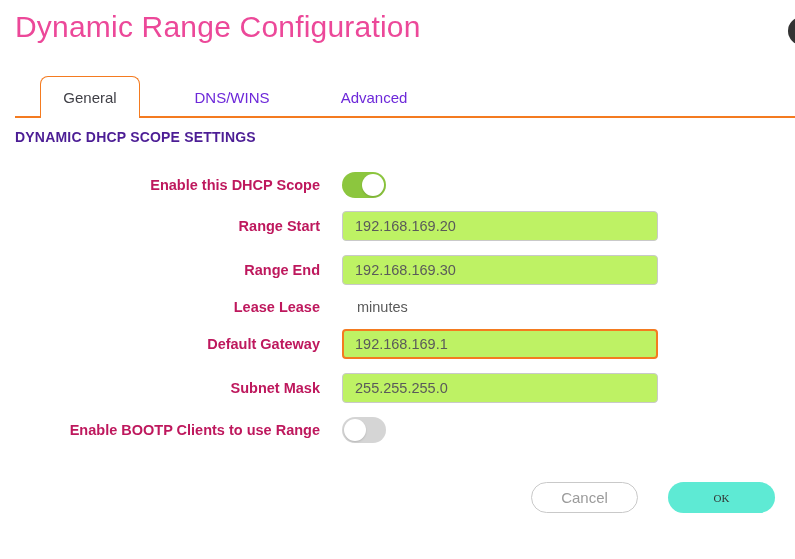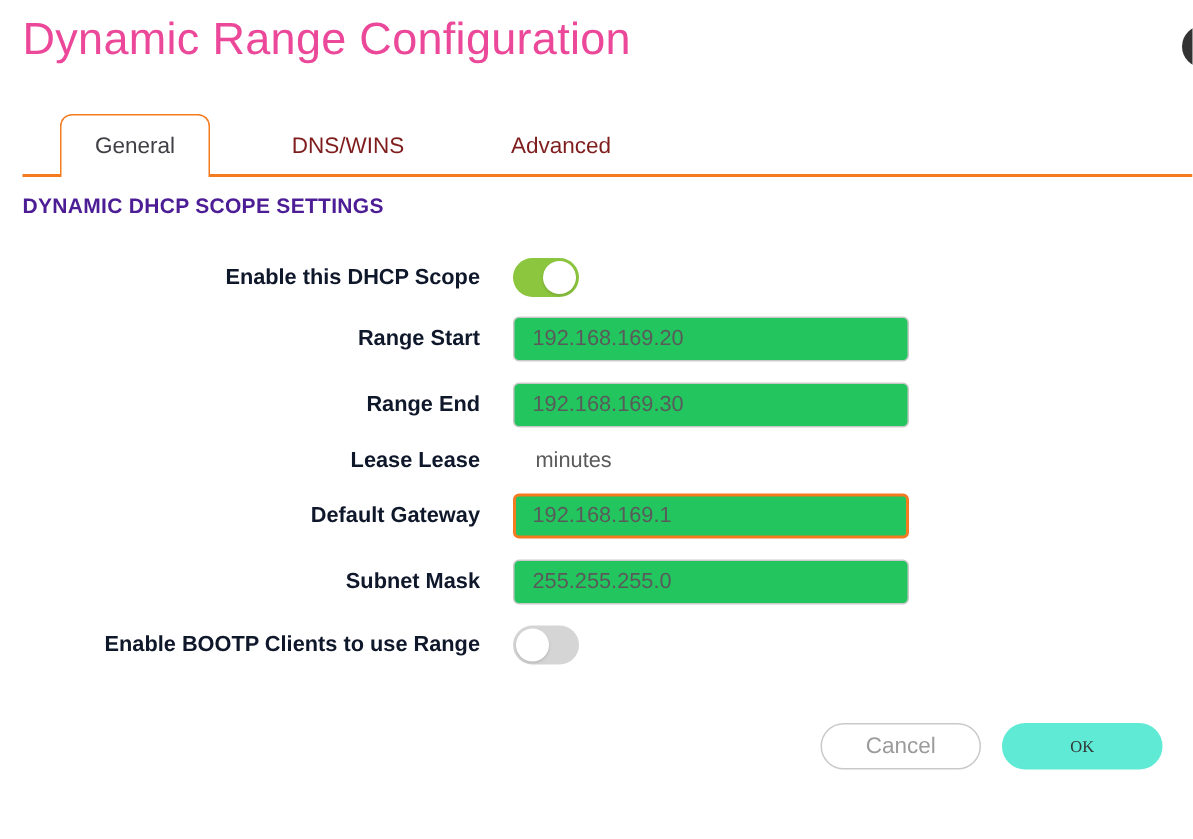--- a/index.html
+++ b/index.html
@@ -11,55 +11,55 @@
   .title { font-size: 30px; font-weight: 400; color: #ec4899; letter-spacing: 0.2px; }
   .close-btn { position: absolute; top: 17px; right: -21px; width: 28px; height: 28px;
     border-radius: 50%; background: #333333; border: none; cursor: pointer; }
 
   
   .tabbar { position: relative; margin-top: 32px; padding-left: 40px; display: flex;
     align-items: flex-end; height: 42px; gap: 12px; }
   .tabbar .underline { position: absolute; left: 15px; right: 0; bottom: 0; height: 2px;
     background: #f47b20; }
   .tab { width: 100px; height: 41px; display: flex; align-items: center; justify-content: center;
-    font-size: 15px; color: #7f1d1d; cursor: pointer; position: relative; }
+    font-size: 15px; color: #6d28d9; cursor: pointer; position: relative; }
   .tab.active { background: #ffffff; border: 1.5px solid #f47b20; border-bottom: none;
     border-radius: 8px 8px 0 0; color: #3f3f46; z-index: 2; height: 42px; }
   .tab + .tab { margin-left: 30px; }
 
   
   .section-title { margin: 11px 0 0 15px; color: #4c1d95; font-weight: 700;
     font-size: 14px; letter-spacing: 0.2px; }
 
   
   .form { margin-top: 27px; }
   .row { display: flex; align-items: center; margin-bottom: 14px; }
   .row.toggle-row { margin-bottom: 13px; }
   .row-label { width: 320px; text-align: right; font-weight: 700; font-size: 14.5px;
-    color: #0f172a; flex: none; }
+    color: #be185d; flex: none; }
   .ctrl { margin-left: 22px; display: flex; align-items: center; }
-  .txt { width: 264px; height: 30px; border: 1px solid #c9c9c9; border-radius: 4px;
+  .txt { width: 316px; height: 30px; border: 1px solid #c9c9c9; border-radius: 4px;
     padding: 0 12px; font-size: 14.5px; color: #5a5a5a; outline: none;
-    font-family: "Liberation Sans", sans-serif; background: #22c55e; }
+    font-family: "Liberation Sans", sans-serif; background: #bef264; }
   .txt.focused { border: 2px solid #f47b20; padding: 0 11px; }
   .suffix { margin-left: 15px; font-size: 14.5px; color: #5a5a5a; }
 
   
   .toggle { width: 44px; height: 26px; border-radius: 13px; position: relative;
     cursor: pointer; border: none; display: inline-block; }
   .toggle[data-state="on"] { background: #8cc63e; }
   .toggle[data-state="off"] { background: #d5d5d5; }
   .toggle .knob { position: absolute; top: 2px; width: 22px; height: 22px;
     border-radius: 50%; background: #ffffff; box-shadow: 0 1px 2px rgba(0,0,0,0.15); }
   .toggle[data-state="on"] .knob { right: 2px; }
   .toggle[data-state="off"] .knob { left: 2px; }
 
   
   .footer { display: flex; justify-content: flex-end; align-items: center;
-    gap: 14px; margin-top: 39px; padding-right: 20px; }
+    gap: 30px; margin-top: 39px; padding-right: 20px; }
   .btn { height: 31px; border-radius: 16px; font-size: 15px; cursor: pointer;
     font-family: "Liberation Sans", sans-serif; }
   .btn-cancel { width: 107px; background: #ffffff; border: 1px solid #c9c9c9; color: #9b9b9b; }
   .btn-ok { width: 107px; background: #5eead4; border: none; color: #333333; font-size: 11px; font-family: Liberation Serif, serif; }
 </style>
 </head>
 <body>
 
 <div class="hdr">
   <div class="title">Dynamic Range Configuration</div>

